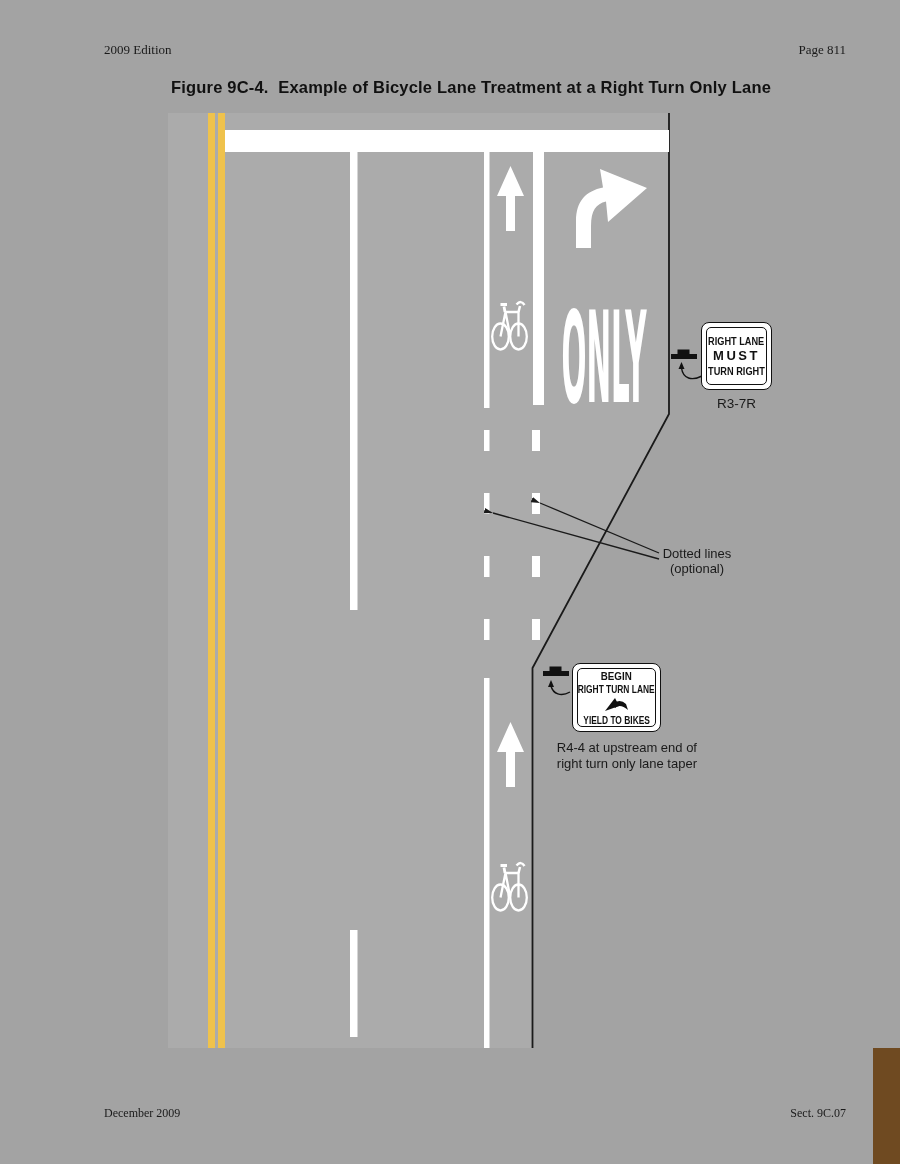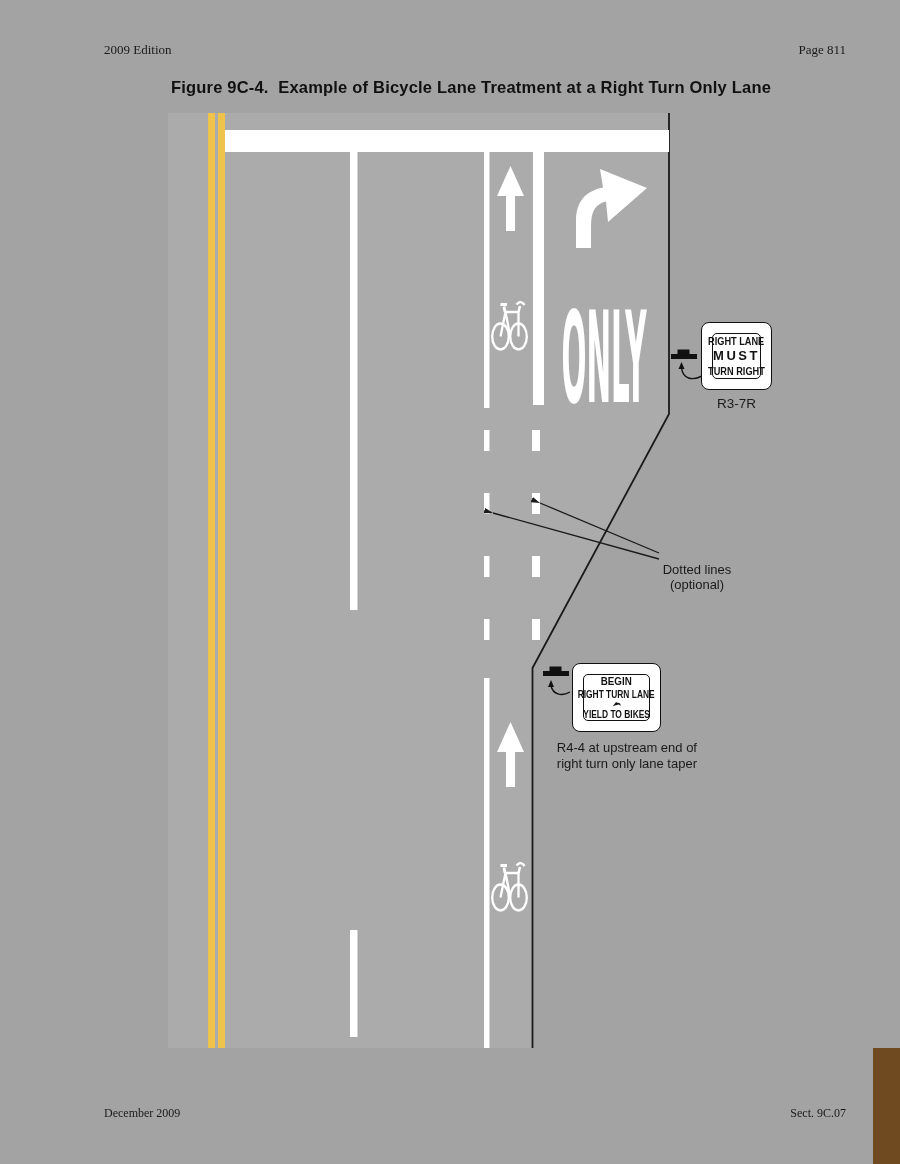--- a/index.html
+++ b/index.html
@@ -3,21 +3,21 @@
 <meta charset="utf-8">
 <style>
   html,body{margin:0;padding:0;background:#ffffff;}
   #page{position:relative;width:900px;height:1164px;background:#a3a3a3;overflow:hidden;
         font-family:"Liberation Sans", sans-serif;color:#1a1a1a;}
   .serif{font-family:"Liberation Serif", serif;}
   .abs{position:absolute;}
   #title{font-weight:bold;font-size:16.5px;white-space:pre;letter-spacing:.2px;color:#111;}
   .cap{font-size:13px;color:#1a1a1a;line-height:15px;}
   
-  .sign{background:#ffffff;border:1.6px solid #111;border-radius:8px;padding:10px;box-sizing:border-box;}
+  .sign{background:#ffffff;border:1.6px solid #111;border-radius:8px;padding:4px;box-sizing:border-box;}
   .sign-inner{border:1.9px solid #111;border-radius:5px;height:100%;box-sizing:border-box;
               display:flex;flex-direction:column;align-items:center;justify-content:center;
               background:#fff;color:#111;}
   .sgn-line{display:inline-block;white-space:nowrap;font-weight:bold;transform-origin:50% 50%;}
   .c80{transform:scaleX(.8);}
   .c85{transform:scaleX(.85);}
   svg{display:block;}
 </style>
 </head>
 <body>
@@ -120,21 +120,21 @@
       </svg>
       <span class="sgn-line c80" style="font-size:10.5px;line-height:12px;">YIELD TO BIKES</span>
     </div>
   </div>
 
   <div class="abs cap" style="left:537px;top:740px;width:160px;text-align:right;line-height:16px;">
     <div>R4-4 at upstream end of</div>
     <div>right turn only lane taper</div>
   </div>
 
-  <div class="abs cap" style="left:647px;top:562px;width:100px;text-align:center;line-height:15px;">
+  <div class="abs cap" style="left:647px;top:546px;width:100px;text-align:center;line-height:15px;">
     <div>Dotted lines</div>
     <div>(optional)</div>
   </div>
 
   <div class="abs" style="left:873px;top:1048px;width:27px;height:116px;background:#6F4A21;"></div>
 
   <div class="abs serif" style="left:104px;top:1106px;font-size:12px;">December 2009</div>
   <div class="abs serif" style="right:54px;top:1106px;font-size:12px;">Sect. 9C.07</div>
 
 </div>

